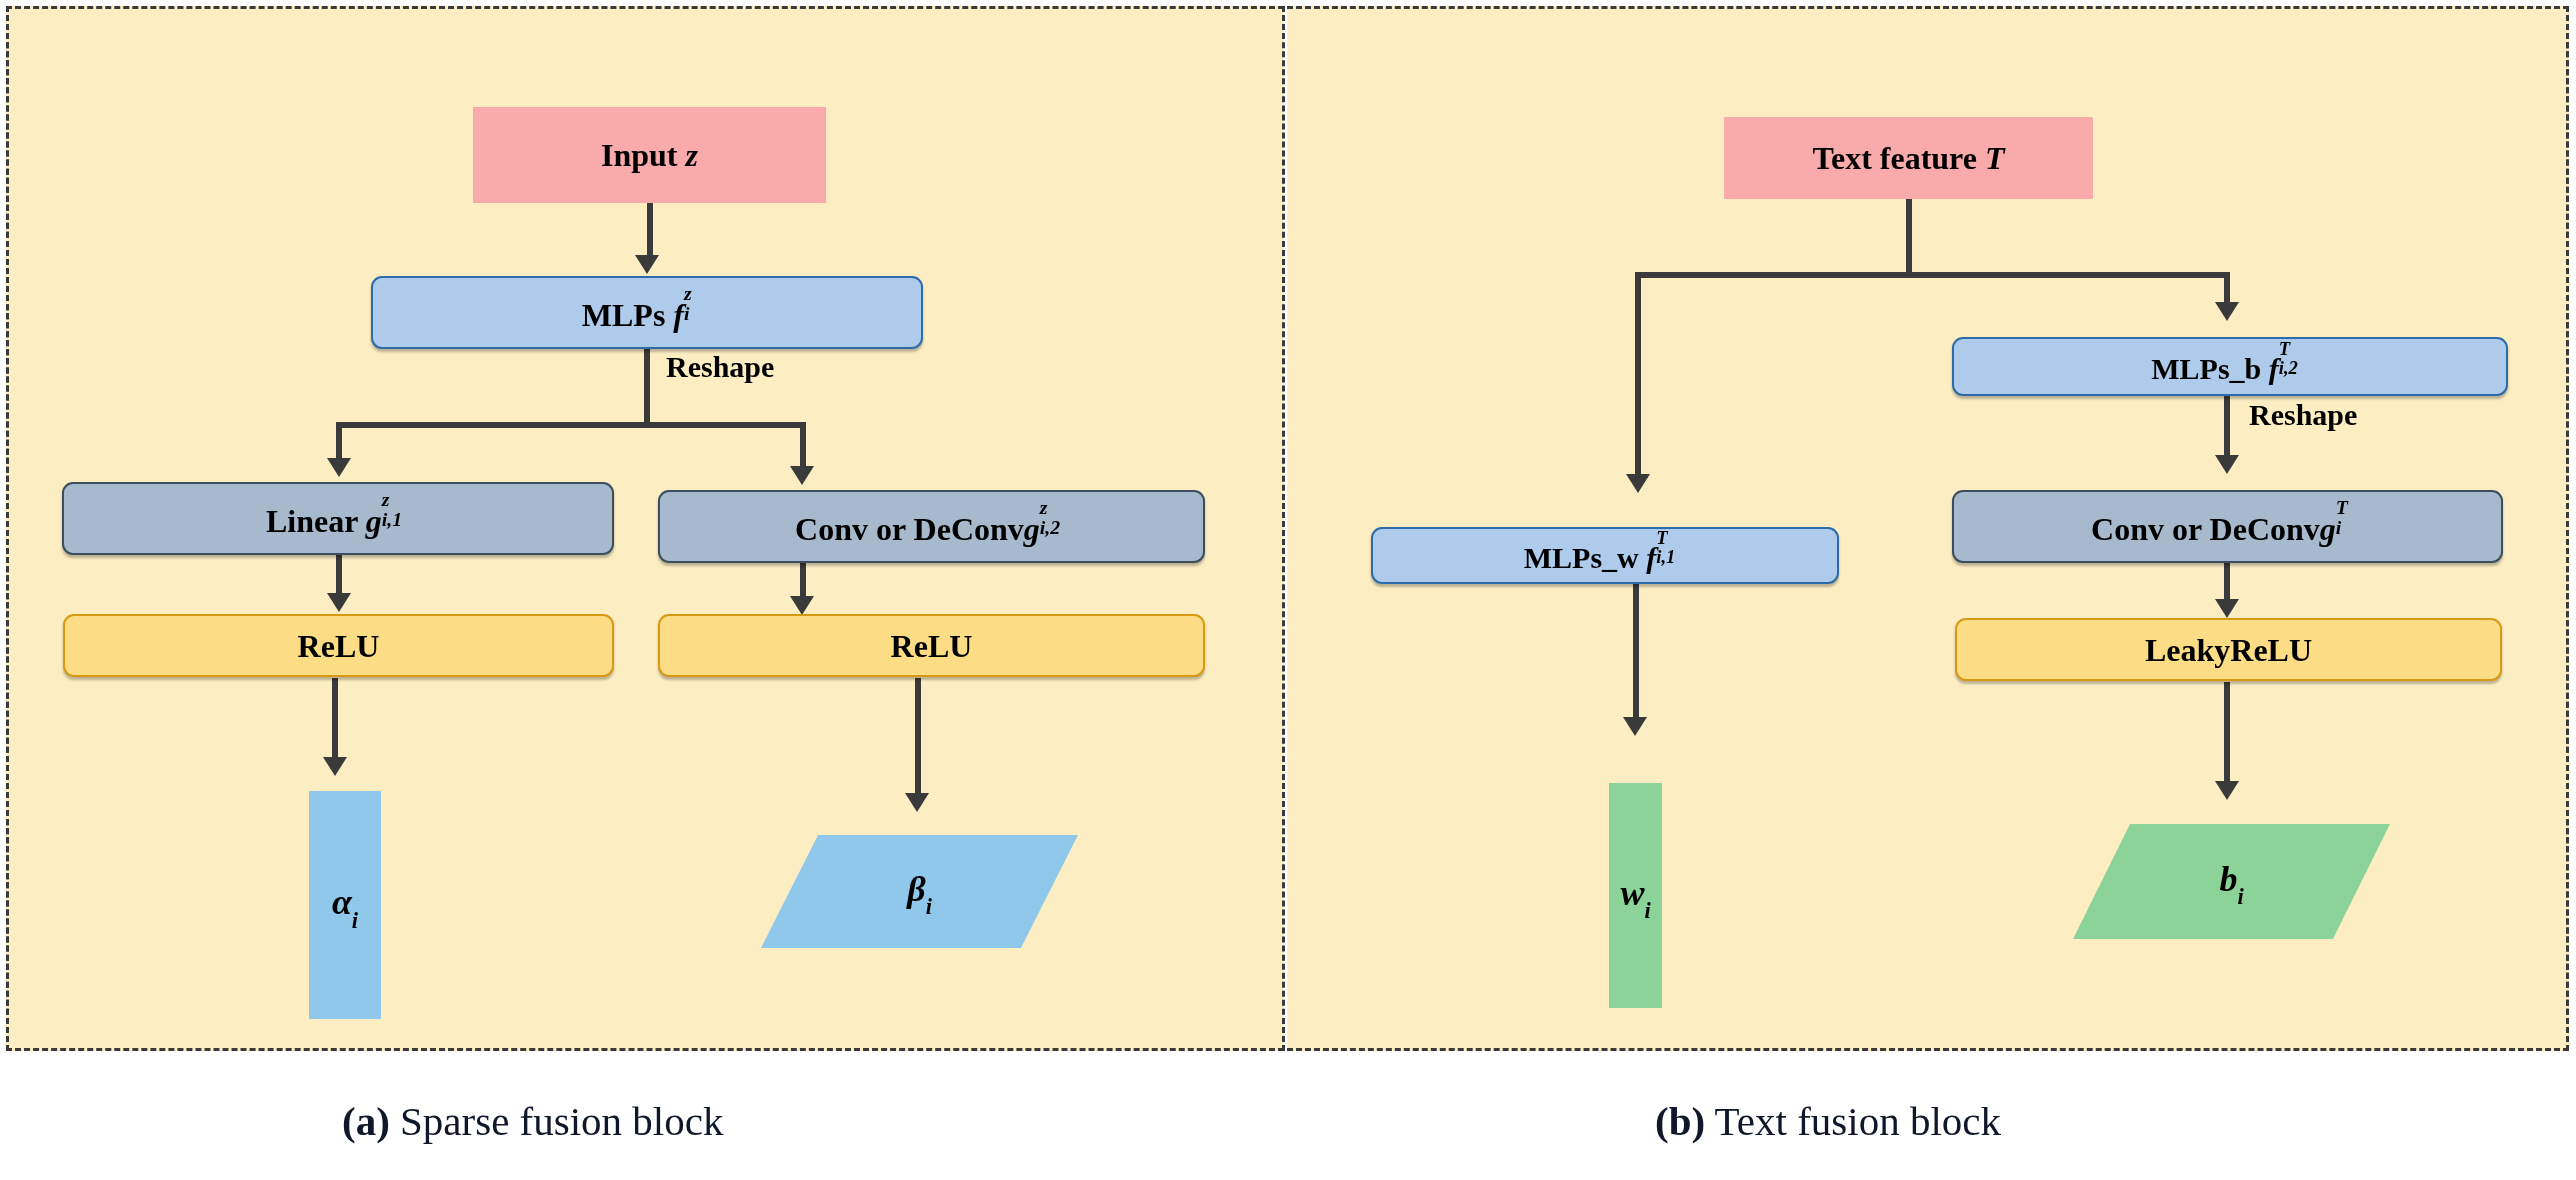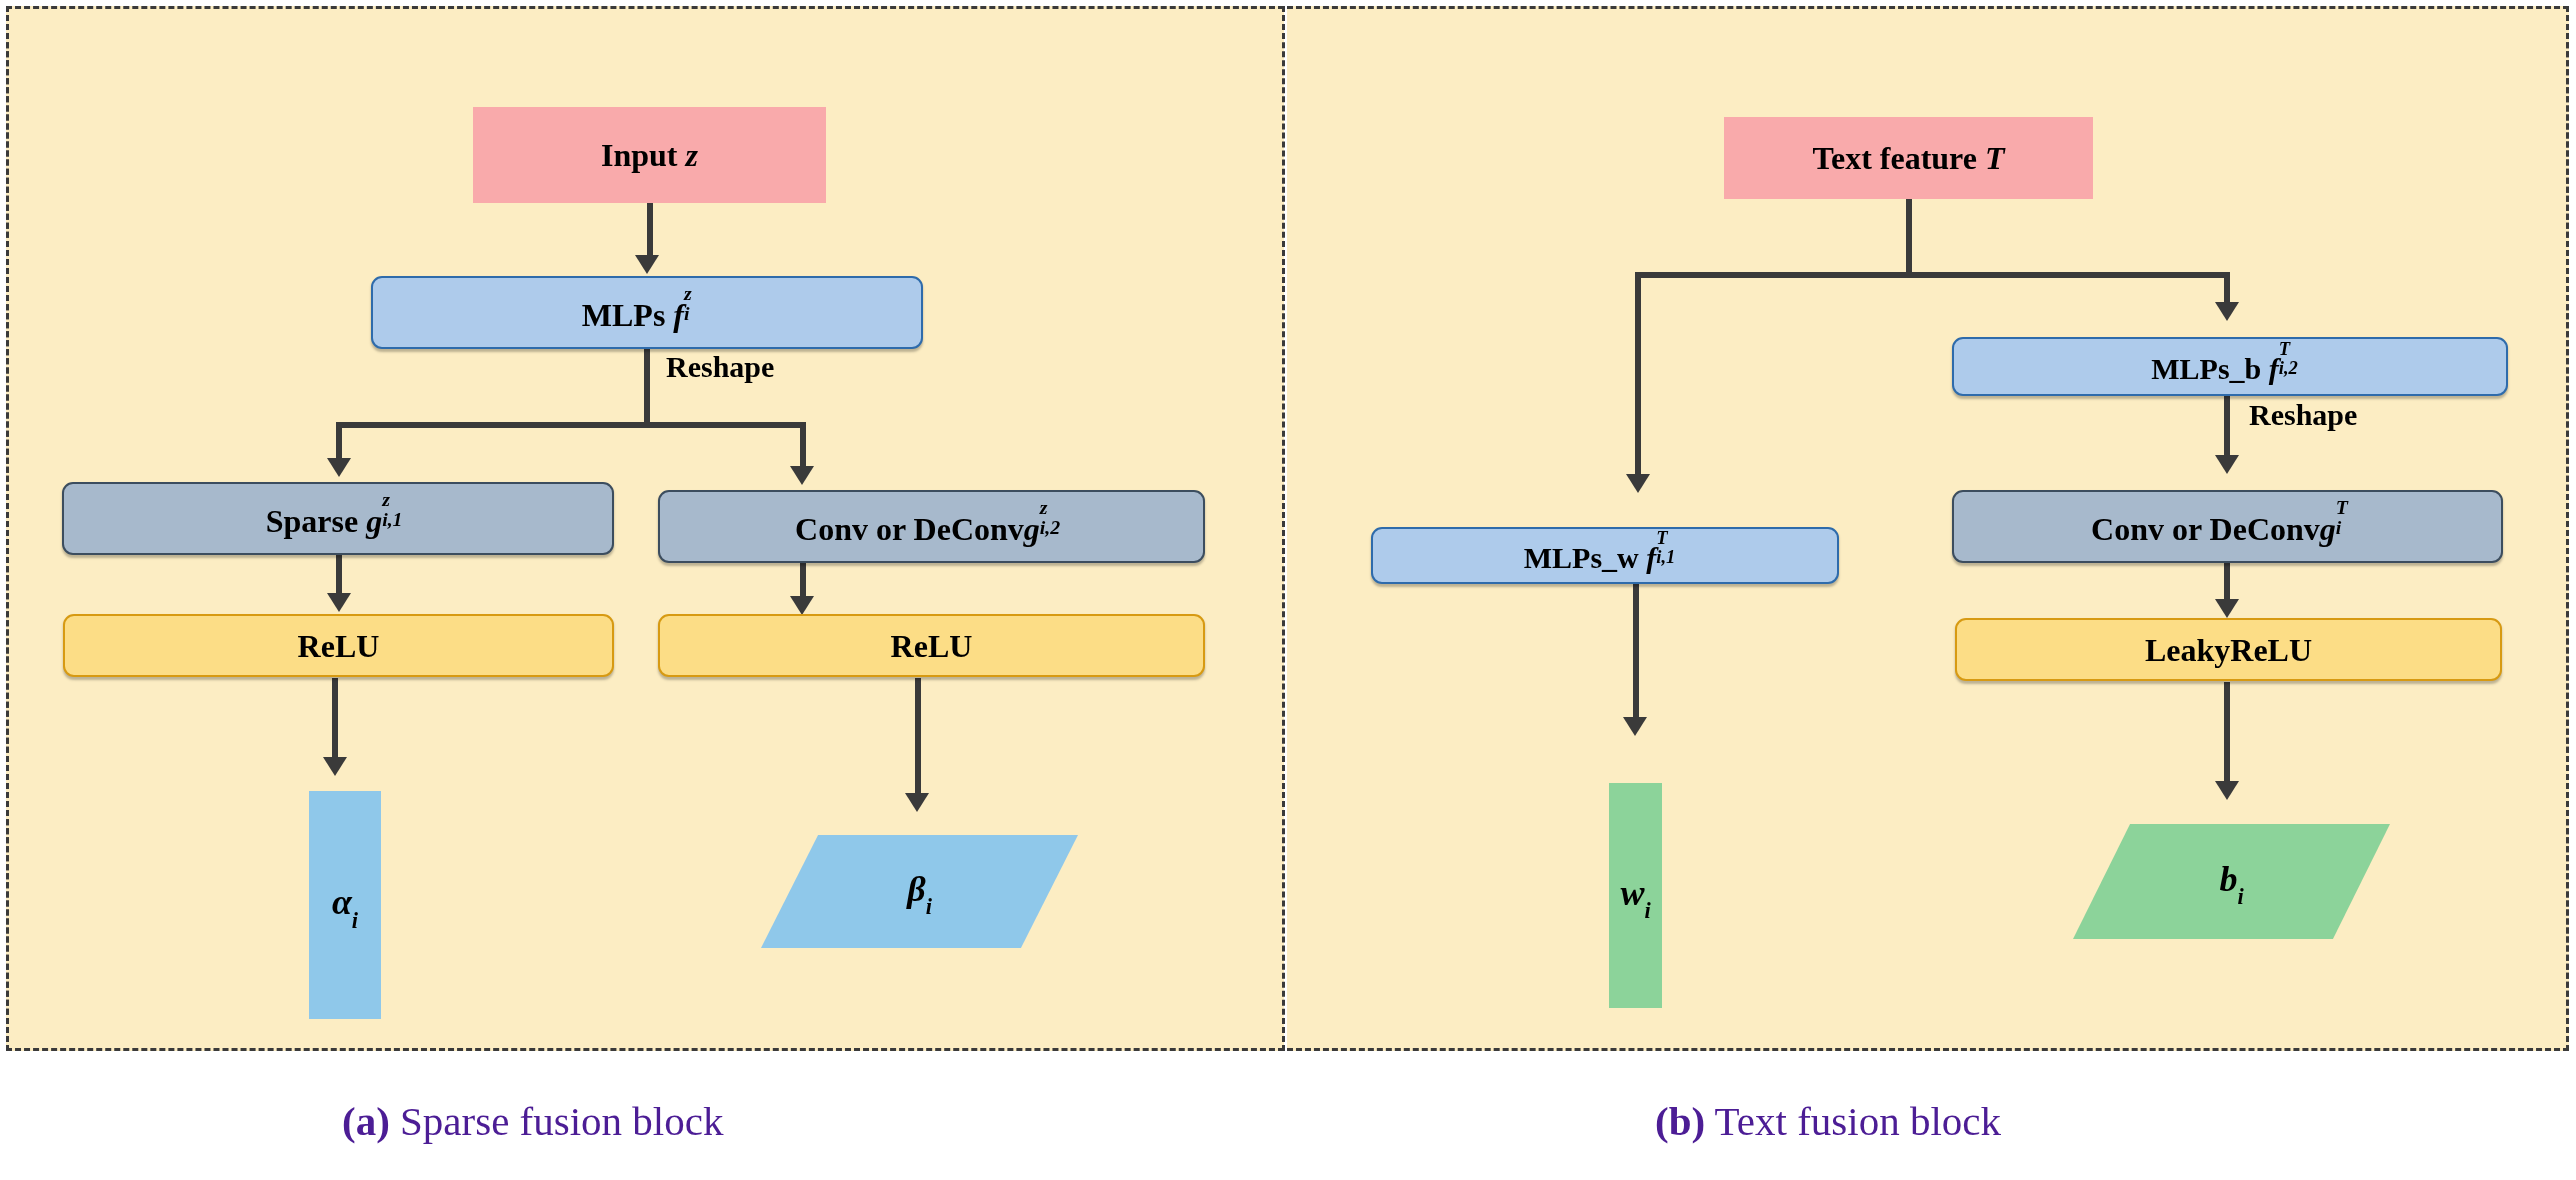--- a/index.html
+++ b/index.html
@@ -78,21 +78,21 @@
         font-size:35px;font-weight:bold;z-index:5;
         clip-path:polygon(18% 0%, 100% 0%, 82% 100%, 0% 100%);}
   .para-blue{background:#8fc8ea;}
   .para-green{background:#8cd39a;}
 
   
   .side-label{position:absolute;font-size:30px;font-weight:bold;color:#000;z-index:6;white-space:nowrap;}
 
   
   .caption{
-    position:absolute;font-size:41px;color:#4c1d95;
+    position:absolute;font-size:41px;color:#0f172a;
     font-family:"Liberation Serif","DejaVu Serif",serif;
     white-space:nowrap;
   }
   .caption b{font-weight:bold;}
 </style>
 </head>
 <body>
 
 <div class="panel" id="panel-a"></div>
 <div class="panel" id="panel-b"></div>
@@ -113,21 +113,21 @@
 <div class="side-label" style="left:666px;top:350px;">Reshape</div>
 
 <div class="vline" style="left:644px;top:349px;height:76px;"></div>
 <div class="hline" style="left:336px;top:422px;width:469px;"></div>
 <div class="vline" style="left:336px;top:422px;height:40px;"></div>
 <div class="arrowhead" style="left:327px;top:458px;"></div>
 <div class="vline" style="left:800px;top:422px;height:48px;"></div>
 <div class="arrowhead" style="left:790px;top:466px;"></div>
 
 <div class="node node-slate" style="left:62px;top:482px;width:552px;height:73px;">
-  <span class="lbl"><span>Sparse  </span><span class="mi">g</span><span class="stack"><span class="up">z</span><span class="dn">i,1</span></span></span>
+  <span class="lbl"><span>Linear  </span><span class="mi">g</span><span class="stack"><span class="up">z</span><span class="dn">i,1</span></span></span>
 </div>
 
 <div class="node node-slate" style="left:658px;top:490px;width:547px;height:73px;">
   <span class="lbl"><span>Conv or DeConv</span><span class="mi">g</span><span class="stack"><span class="up">z</span><span class="dn">i,2</span></span></span>
 </div>
 
 <div class="vline" style="left:336px;top:555px;height:41px;"></div>
 <div class="arrowhead" style="left:327px;top:593px;"></div>
 
 <div class="vline" style="left:800px;top:563px;height:36px;"></div>

